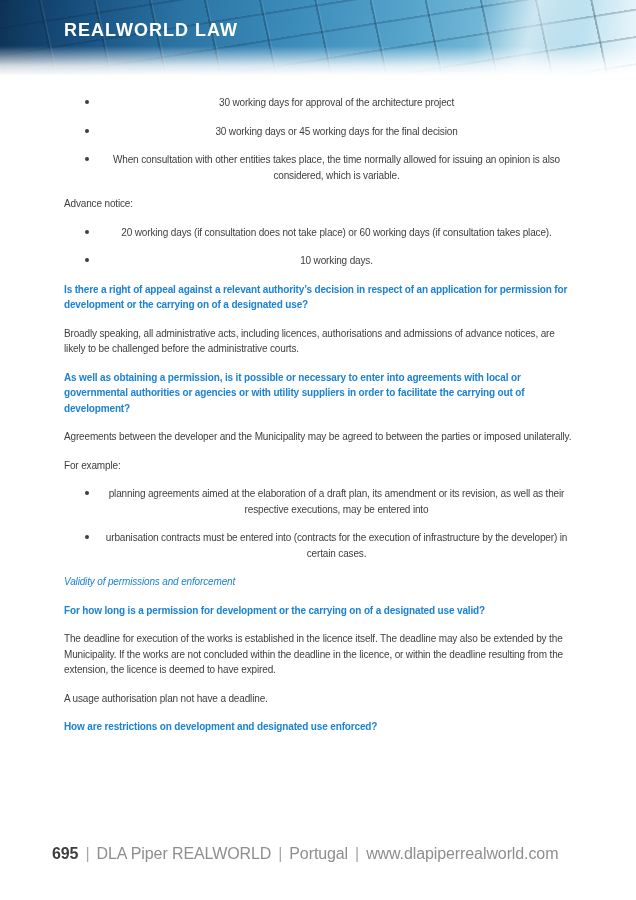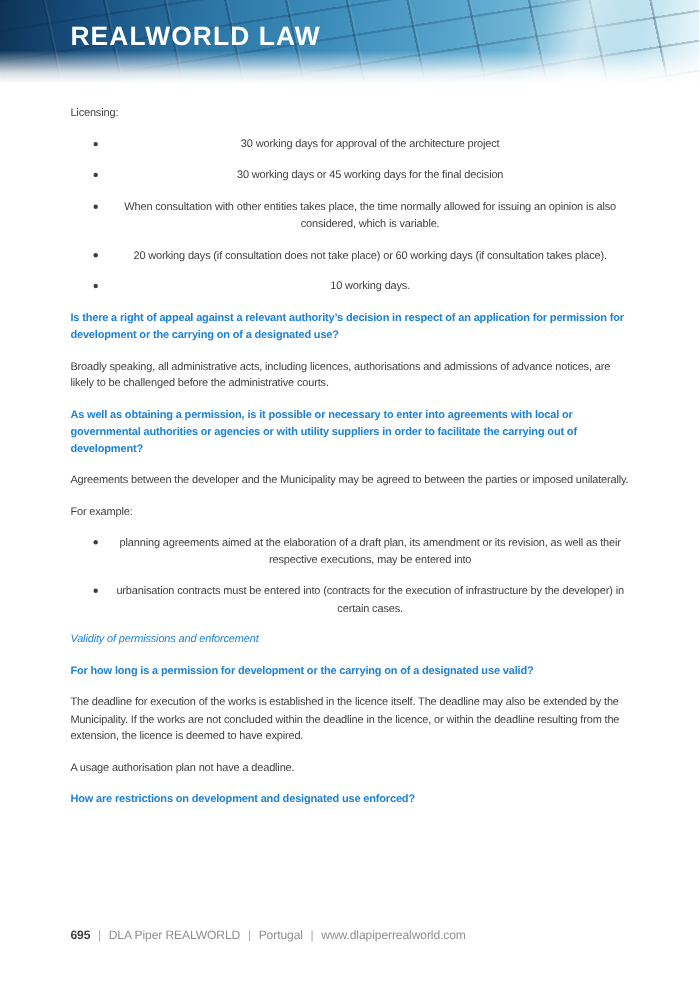--- a/index.html
+++ b/index.html
@@ -28,21 +28,21 @@
       repeating-linear-gradient(78deg, rgba(8,36,66,0.30) 0px, rgba(8,36,66,0.30) 1.5px, rgba(255,255,255,0.10) 2.5px, rgba(0,0,0,0) 4px, rgba(0,0,0,0) 54px),
       
       repeating-linear-gradient(171deg, rgba(8,36,66,0.22) 0px, rgba(8,36,66,0.22) 1.5px, rgba(0,0,0,0) 2.5px, rgba(0,0,0,0) 27px),
       
       linear-gradient(98deg, #0d3356 0%, #174e7d 12%, #2a73a3 28%, #3c8cba 46%, #55a3cb 63%, #79bcd9 78%, #b9e0ef 90%, #eef8fc 100%);
   }
   .banner-title {
     position: absolute;
     left: 64px;
     top: 20px;
-    font-size: 24px;
+    font-size: 18px;
     font-weight: bold;
     letter-spacing: 1px;
     color: #ffffff;
   }
 
   
   .content {
     position: absolute;
     top: 95px;
     left: 64px;
@@ -75,56 +75,56 @@
   .s-heading {
     margin: 3px 0 13px 0;
     color: #1b82d4;
     font-weight: normal;
     font-style: italic;
   }
 
   
   .footer {
     position: absolute;
-    left: 64px;
+    left: 52px;
     top: 845px;
-    font-size: 11px;
+    font-size: 16px;
     letter-spacing: -0.1px;
     color: #8e8e8e;
     white-space: nowrap;
   }
   .footer .page-num { font-weight: bold; color: #3e3e3e; }
   .footer .sep { color: #a8a8a8; margin: 0 7px; }
 </style>
 </head>
 <body>
 
 <div class="page">
 
   <div class="banner">
     <div class="banner-title">REALWORLD LAW</div>
   </div>
 
   <div class="content">
 
-    <div class="para">Licensing:</div>
 
     <div class="bullet-item">
       <span class="bullet-dot"></span>
       <span class="bullet-text">30 working days for approval of the architecture project</span>
     </div>
     <div class="bullet-item">
       <span class="bullet-dot"></span>
       <span class="bullet-text">30 working days or 45 working days for the final decision</span>
     </div>
     <div class="bullet-item">
       <span class="bullet-dot"></span>
       <span class="bullet-text">When consultation with other entities takes place, the time normally allowed for issuing an opinion is also considered, which is variable.</span>
     </div>
 
+    <div class="para">Advance notice:</div>
 
     <div class="bullet-item">
       <span class="bullet-dot"></span>
       <span class="bullet-text">20 working days (if consultation does not take place) or 60 working days (if consultation takes place).</span>
     </div>
 
 
     <div class="bullet-item">
       <span class="bullet-dot"></span>
       <span class="bullet-text">10 working days.</span>

